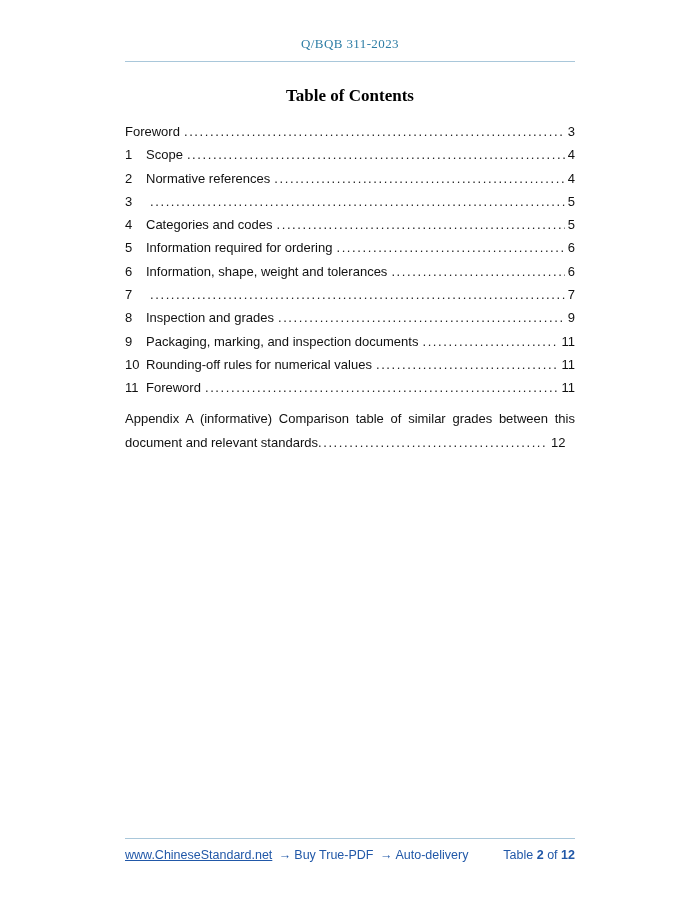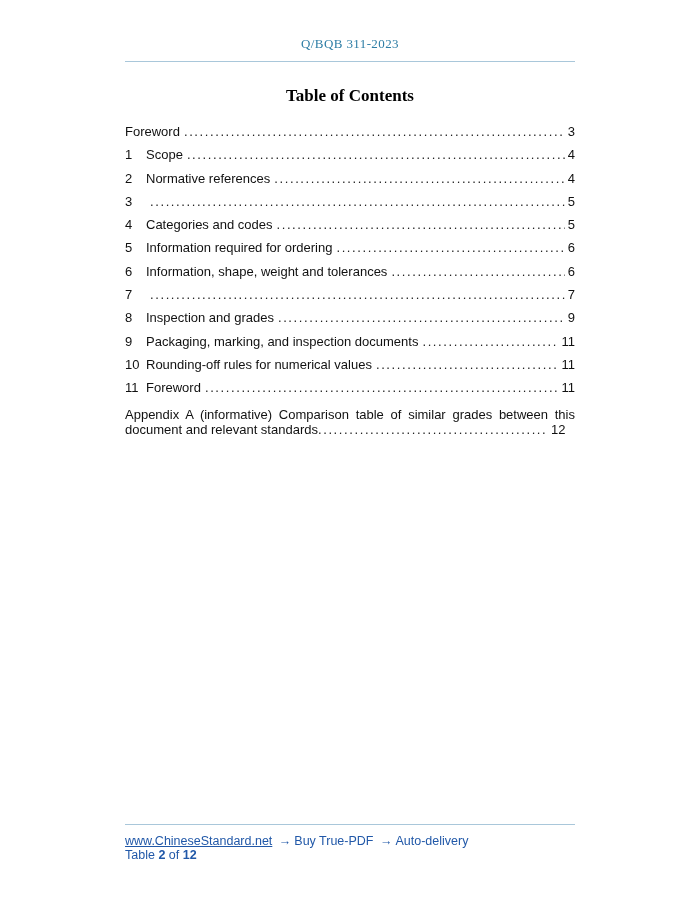--- a/index.html
+++ b/index.html
@@ -58,41 +58,41 @@
     content: "........................................................................................................................";
     letter-spacing: 1.6px;
     color: #222;
   }
   .toc-page { white-space: nowrap; }
 
   
   .appendix {
     margin: 7px 0 0 0;
     font-size: 13px;
-    line-height: 15px;
+    line-height: 24px;
     text-align: justify;
     text-align-last: left;
   }
   .dots-inline::after {
     content: "............................................";
     letter-spacing: 1.6px;
     color: #222;
   }
   .appendix .pg { white-space: nowrap; }
 
   
   footer {
     position: absolute;
     left: 125px; right: 125px; bottom: 44px;
     border-top: 1px solid #a9c7da;
     padding-top: 9px;
     font-size: 12.5px;
     color: #2158a8;
   }
-  .footer-row { display: flex; justify-content: space-between; align-items: flex-start; flex-direction: column; }
+  .footer-row { display: flex; justify-content: space-between; align-items: flex-end; }
   .footer-left a { color: #2158a8; text-decoration: underline; cursor: pointer; }
   .arrow { margin: 0 3px; }
   .footer-right b { font-weight: bold; }
 </style>
 </head>
 <body>
 
 <div class="page">
 
   <header>

